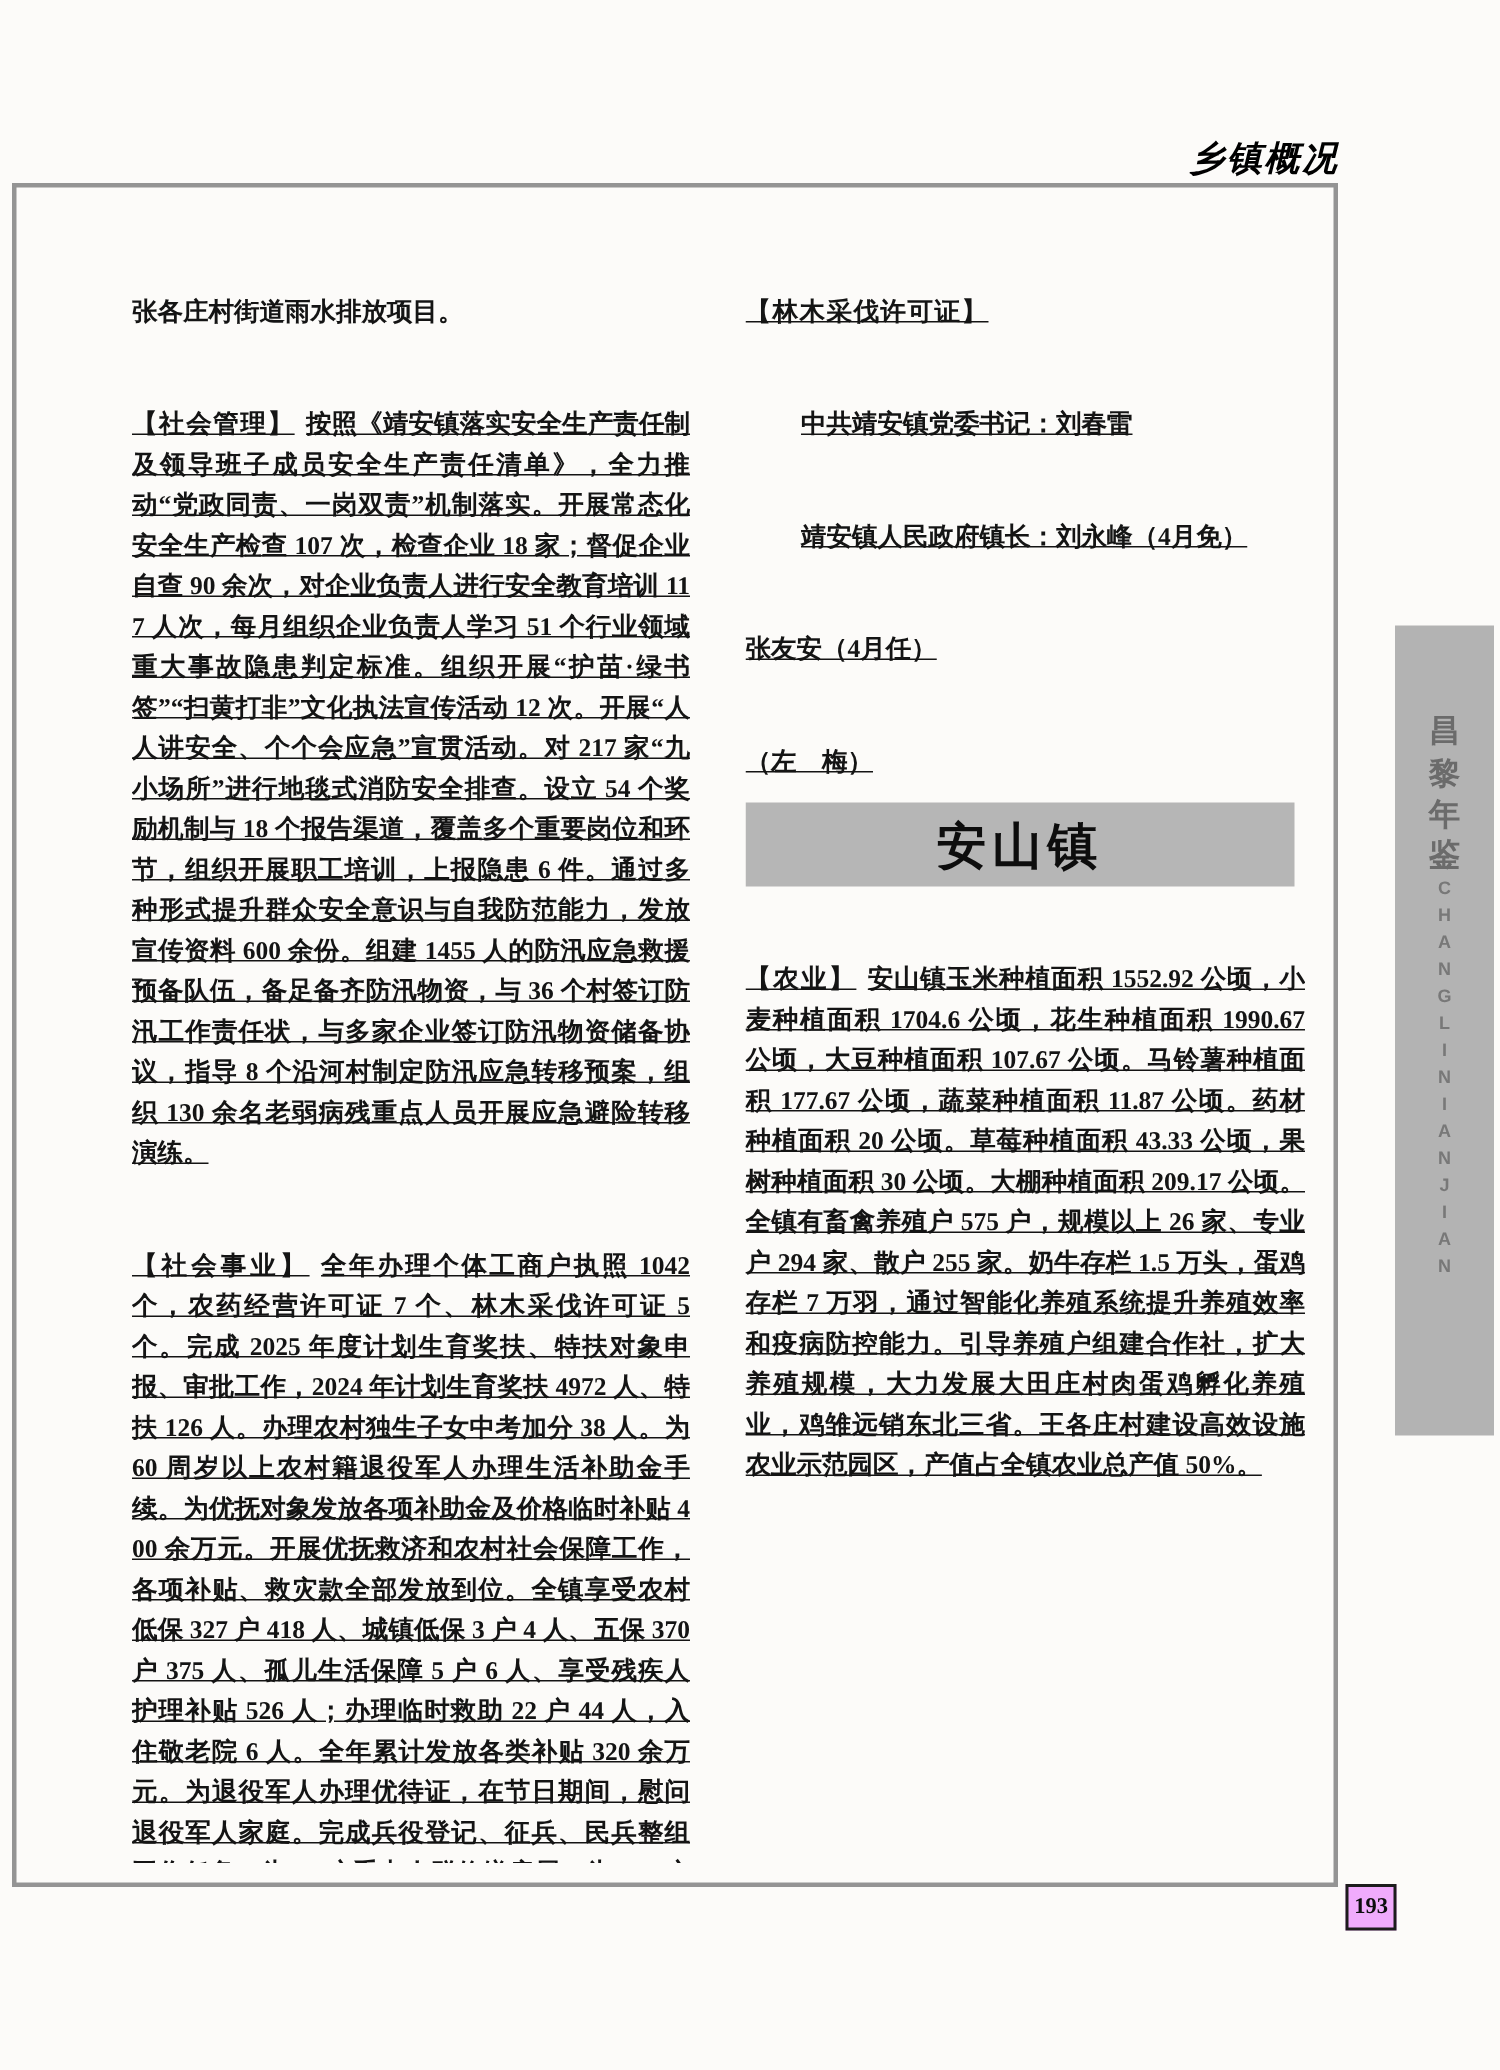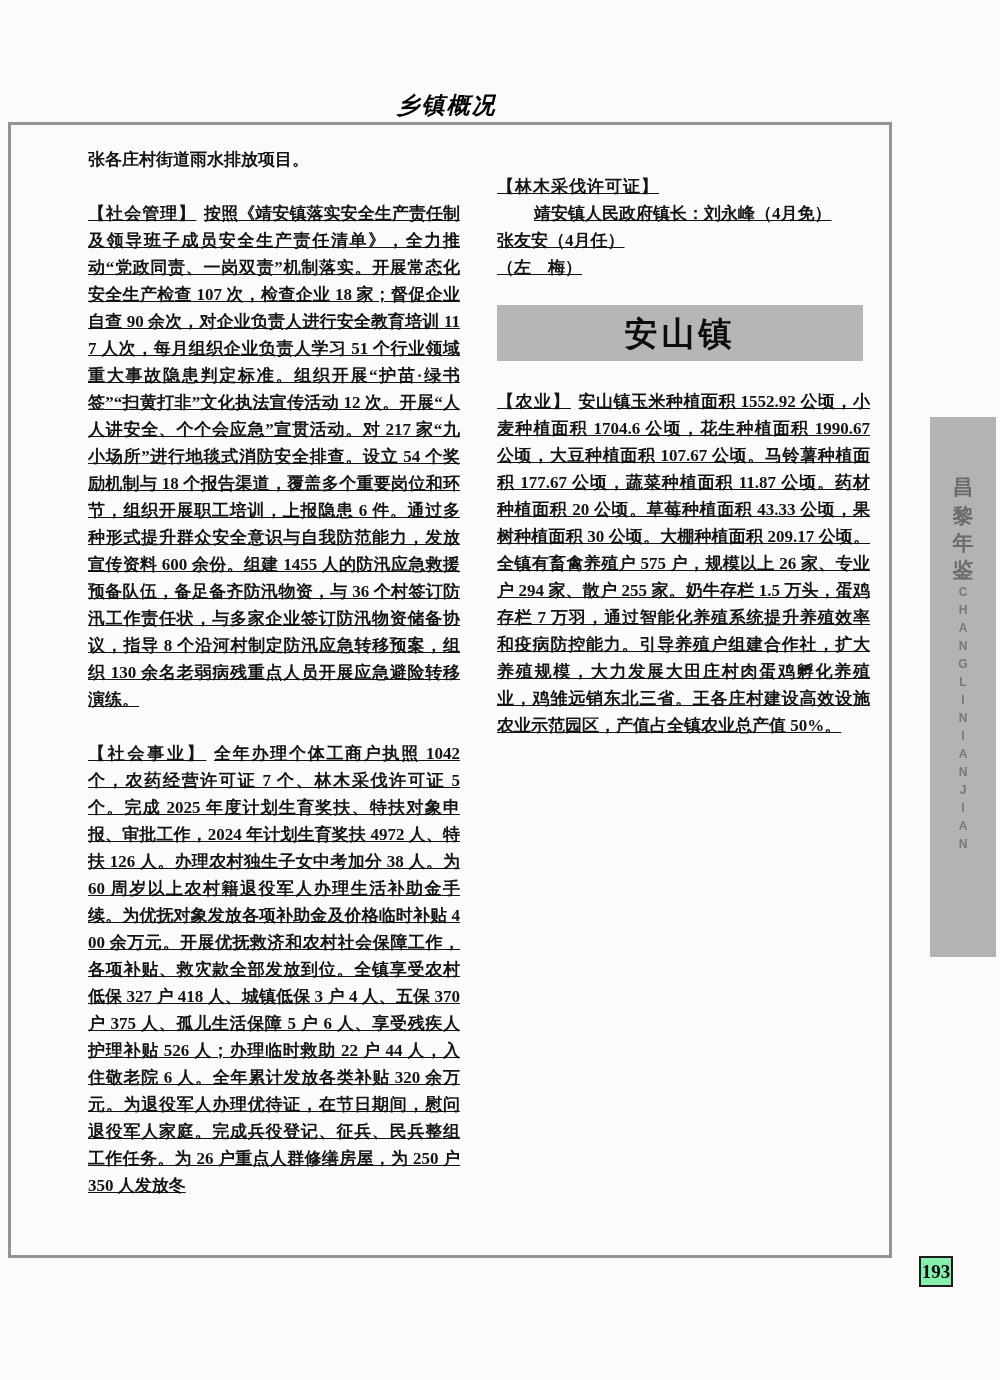--- a/index.html
+++ b/index.html
@@ -9,21 +9,21 @@
     background: #fcfbf9;
     font-family: "Liberation Serif", "DejaVu Serif", serif;
     color: #141414;
     overflow: hidden;
   }
 
   
   .running-head {
     position: absolute;
     top: 90px; left: 0; width: 893px;
-    text-align: center;
+    text-align: right;
     font-size: 23px;
     font-weight: 900;
     font-style: italic;
     letter-spacing: 2px;
     color: #000;
   }
 
   
   .content-frame {
     position: absolute;
@@ -40,39 +40,39 @@
     font-size: 17px;
     line-height: 27px;
     font-weight: 700;
     text-align: justify;
     word-break: break-all;
     overflow: hidden;
   }
   .col-left  { left: 88px;  width: 372px; height: 1096px; }
   .col-right { left: 497px; width: 373px; height: 1096px; }
 
-  .col p { text-align: justify; }
+  .col p { text-align: justify; margin-top: 48px; }
   .gap-top { margin-top: 27px; text-decoration: underline; }
 
   .ph {
     font-family: "Liberation Sans", "DejaVu Sans", sans-serif;
     font-weight: 900;
     margin-right: 0.45em;
     letter-spacing: 1px;
   }
 
   
   .leaders-line { text-align: left; }
   .indent-2 { padding-left: 37px; }
   .align-under { text-align: right; padding-right: 26px; }
   .align-right { text-align: right; padding-right: 6px; }
 
   
   .town-title {
-    margin-top: 24px;
+    margin-top: 14px;
     margin-bottom: 10px;
     width: 366px;
     height: 56px;
     background: #b6b6b6;
     display: flex;
     align-items: center;
     justify-content: center;
     font-family: "Liberation Sans", "DejaVu Sans", sans-serif;
     font-size: 33px;
     font-weight: 900;
@@ -107,28 +107,28 @@
     font-family: "Liberation Sans", "DejaVu Sans", sans-serif;
     font-size: 12px;
     font-weight: 700;
     letter-spacing: 4px;
     color: #787878;
   }
 
   
   .folio {
     position: absolute;
-    left: 919px; top: 1256px;
+    left: 897px; top: 1256px;
     width: 34px; height: 31px;
-    background: #86efac;
+    background: #f0abfc;
     border: 2px solid #1c1c1c;
     display: flex;
     align-items: center;
     justify-content: center;
-    font-size: 19px;
+    font-size: 15px;
     font-weight: 900;
     color: #0d0d0d;
   }
 </style>
 </head>
 <body>
 
 <div class="running-head">乡镇概况</div>
 
 <div class="content-frame"></div>
@@ -136,20 +136,21 @@
 <div class="col col-left">
   <p>张各庄村街道雨水排放项目。</p>
   <p class="gap-top"><span class="ph">【社会管理】</span><span>按照《靖安镇落实安全生产责任制及领导班子成员安全生产责任清单》，全力推动“党政同责、一岗双责”机制落实。开展常态化安全生产检查 107 次，检查企业 18 家；督促企业自查 90 余次，对企业负责人进行安全教育培训 117 人次，每月组织企业负责人学习 51 个行业领域重大事故隐患判定标准。组织开展“护苗·绿书签”“扫黄打非”文化执法宣传活动 12 次。开展“人人讲安全、个个会应急”宣贯活动。对 217 家“九小场所”进行地毯式消防安全排查。设立 54 个奖励机制与 18 个报告渠道，覆盖多个重要岗位和环节，组织开展职工培训，上报隐患 6 件。通过多种形式提升群众安全意识与自我防范能力，发放宣传资料 600 余份。组建 1455 人的防汛应急救援预备队伍，备足备齐防汛物资，与 36 个村签订防汛工作责任状，与多家企业签订防汛物资储备协议，指导 8 个沿河村制定防汛应急转移预案，组织 130 余名老弱病残重点人员开展应急避险转移演练。</span></p>
   <p class="gap-top"><span class="ph">【社会事业】</span><span>全年办理个体工商户执照 1042 个，农药经营许可证 7 个、林木采伐许可证 5 个。完成 2025 年度计划生育奖扶、特扶对象申报、审批工作，2024 年计划生育奖扶 4972 人、特扶 126 人。办理农村独生子女中考加分 38 人。为 60 周岁以上农村籍退役军人办理生活补助金手续。为优抚对象发放各项补助金及价格临时补贴 400 余万元。开展优抚救济和农村社会保障工作，各项补贴、救灾款全部发放到位。全镇享受农村低保 327 户 418 人、城镇低保 3 户 4 人、五保 370 户 375 人、孤儿生活保障 5 户 6 人、享受残疾人护理补贴 526 人；办理临时救助 22 户 44 人，入住敬老院 6 人。全年累计发放各类补贴 320 余万元。为退役军人办理优待证，在节日期间，慰问退役军人家庭。完成兵役登记、征兵、民兵整组工作任务。为 26 户重点人群修缮房屋，为 250 户 350 人发放冬</span></p>
 </div>
 
 <div class="col col-right">
 
   <div class="gap-top">
     <p class="leaders-line"><span class="ph">【林木采伐许可证】</span></p>
+    <p class="leaders-line indent-2">中共靖安镇党委书记：刘春雷</p>
     <p class="leaders-line indent-2">靖安镇人民政府镇长：刘永峰（4月免）</p>
     <p class="leaders-line align-under">张友安（4月任）</p>
     <p class="leaders-line align-right">（左　梅）</p>
   </div>
 
   <div class="town-title">安山镇</div>
 
   <p class="gap-top"><span class="ph">【农业】</span><span>安山镇玉米种植面积 1552.92 公顷，小麦种植面积 1704.6 公顷，花生种植面积 1990.67 公顷，大豆种植面积 107.67 公顷。马铃薯种植面积 177.67 公顷，蔬菜种植面积 11.87 公顷。药材种植面积 20 公顷。草莓种植面积 43.33 公顷，果树种植面积 30 公顷。大棚种植面积 209.17 公顷。全镇有畜禽养殖户 575 户，规模以上 26 家、专业户 294 家、散户 255 家。奶牛存栏 1.5 万头，蛋鸡存栏 7 万羽，通过智能化养殖系统提升养殖效率和疫病防控能力。引导养殖户组建合作社，扩大养殖规模，大力发展大田庄村肉蛋鸡孵化养殖业，鸡雏远销东北三省。王各庄村建设高效设施农业示范园区，产值占全镇农业总产值 50%。</span></p>
 </div>
 

